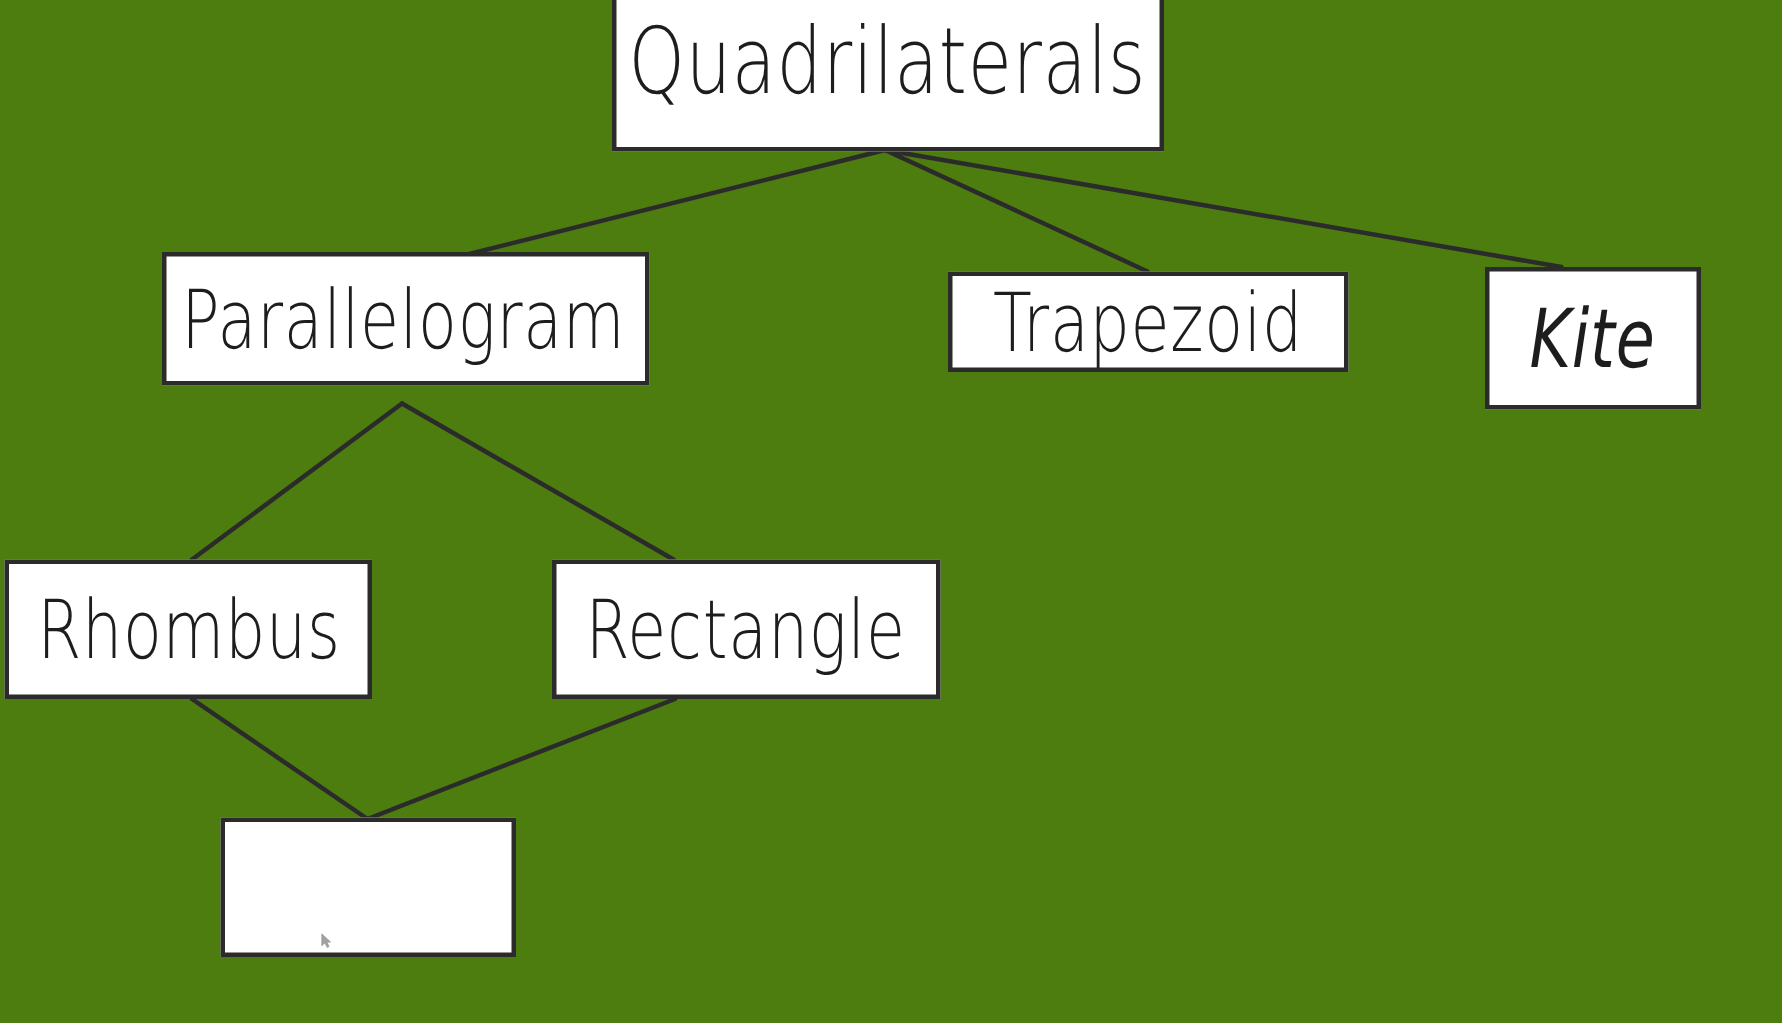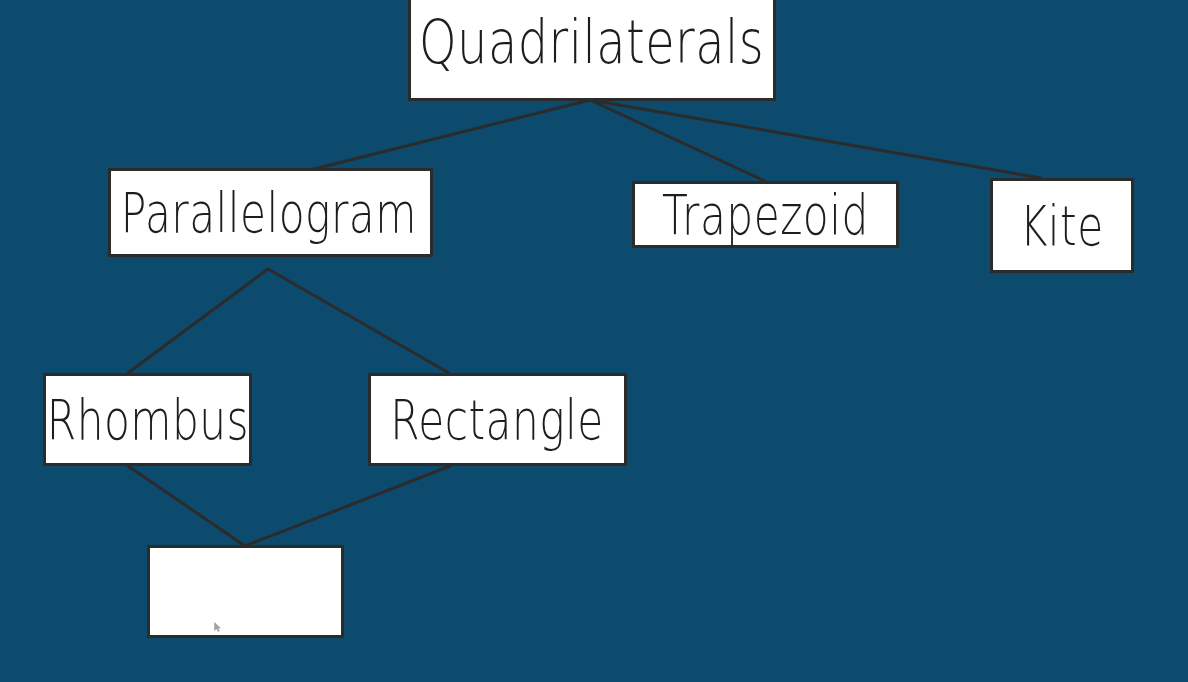--- a/index.html
+++ b/index.html
@@ -4,21 +4,21 @@
 <style>
   html, body {
     margin: 0;
     padding: 0;
     background: #ffffff;
   }
   #canvas {
     position: relative;
     width: 1188px;
     height: 682px;
-    background: #0c4a6e;
+    background: #4d7c0f;
     overflow: hidden;
     font-family: "DejaVu Sans", sans-serif;
   }
   #edges {
     position: absolute;
     left: 0;
     top: 0;
     width: 1188px;
     height: 682px;
     pointer-events: none;
@@ -40,22 +40,22 @@
     letter-spacing: 0.5px;
     line-height: 1;
     white-space: nowrap;
     transform: scaleX(0.92) scaleY(1.18);
     transform-origin: center center;
   }
   
   #node-quadrilaterals { left: 408px; top: -18px;  width: 368px; height: 119px; }
   #node-parallelogram  { left: 108px; top: 168px;  width: 325px; height: 89px; justify-content: flex-end;  }
   #node-trapezoid      { left: 632px; top: 181px;  width: 267px; height: 67px;  }
-  #node-kite           { left: 990px; top: 178px;  width: 144px; height: 95px;  }
-  #node-rhombus        { left: 3px;   top: 373px;  width: 209px; height: 93px; margin-left: 40px;  }
+  #node-kite           { left: 990px; top: 178px;  width: 144px; height: 95px; font-style: italic;  }
+  #node-rhombus        { left: 3px;   top: 373px;  width: 245px; height: 93px;  }
   #node-rectangle      { left: 320px; top: 373px;  width: 259px; height: 93px; margin-left: 48px;  }
   #node-square-blank   { left: 147px; top: 545px;  width: 197px; height: 93px;  }
 
   #node-quadrilaterals .node-label { font-size: 52px; }
   #node-parallelogram  .node-label { font-size: 46px; }
   #node-trapezoid      .node-label { font-size: 46px; }
   #node-kite           .node-label { font-size: 46px; }
   #node-rhombus        .node-label { font-size: 46px; }
   #node-rectangle      .node-label { font-size: 46px; }
   #node-square-blank   .node-label { font-size: 46px; }

